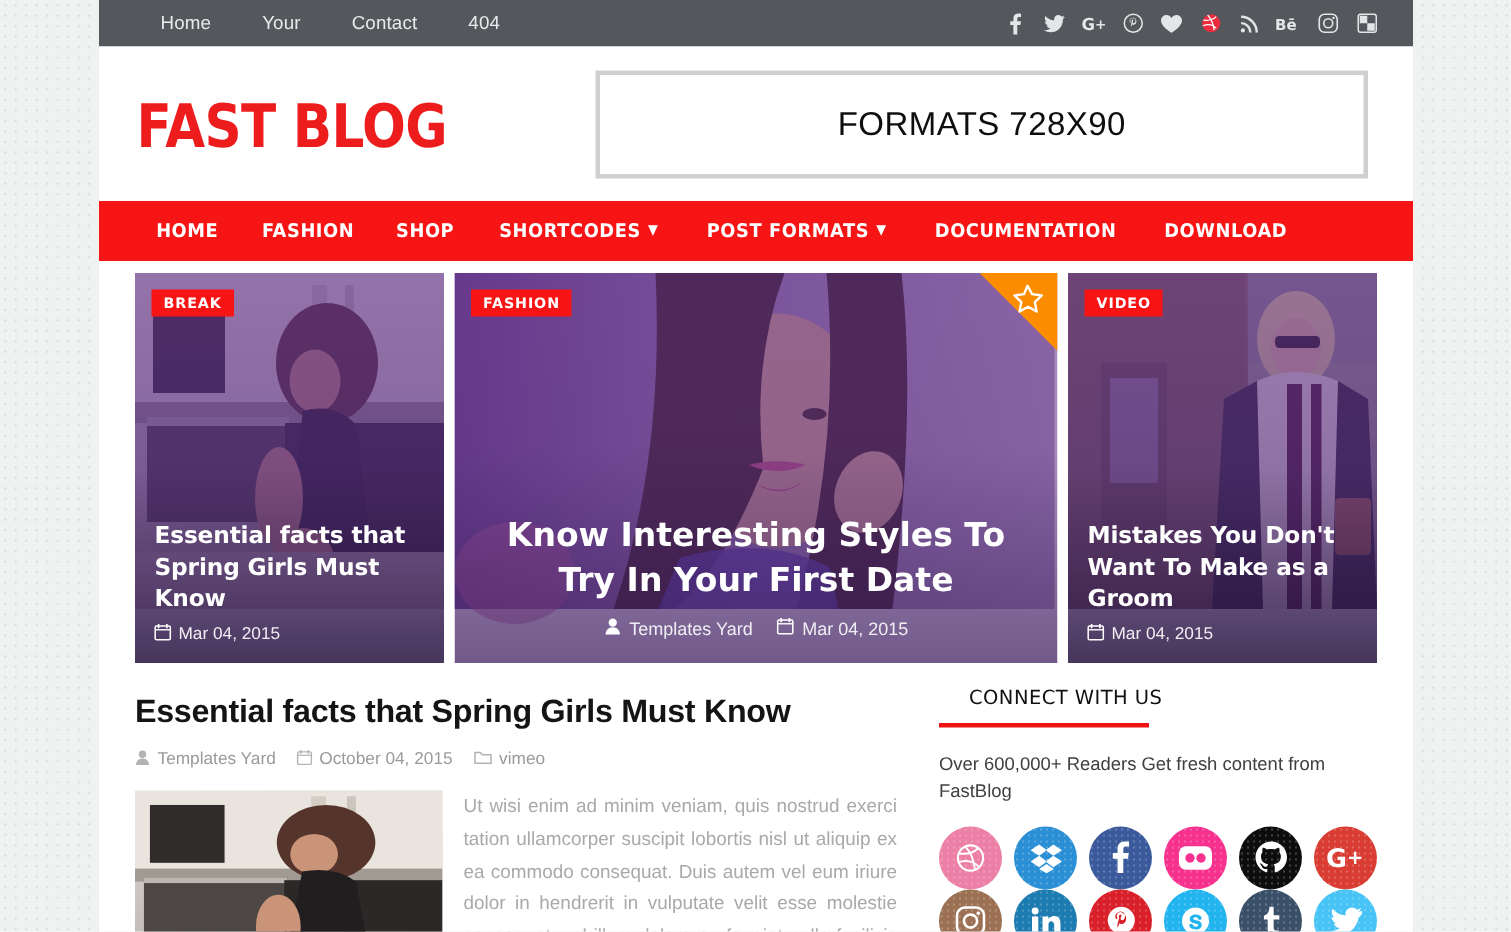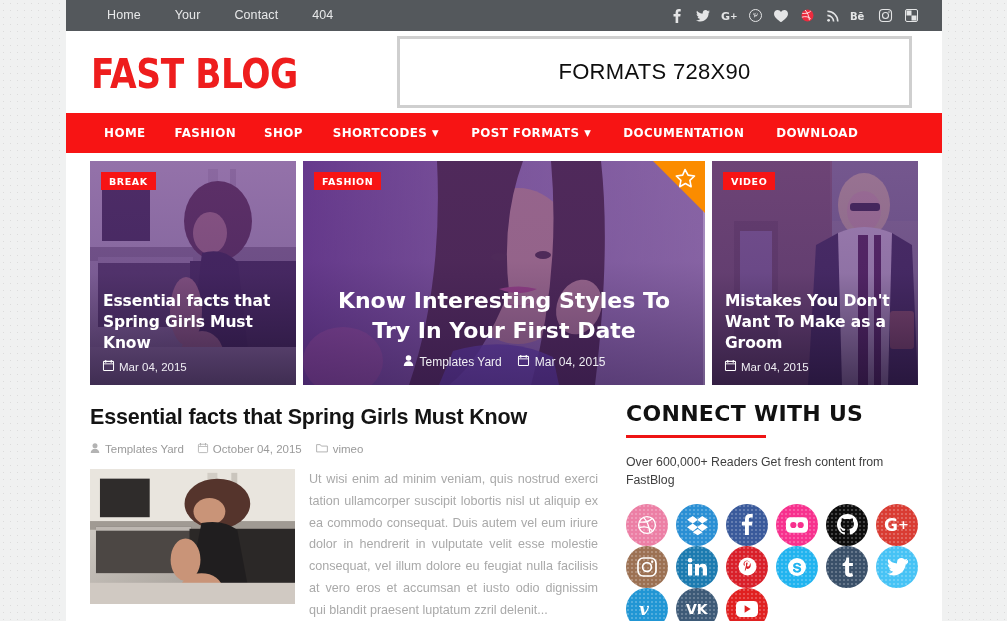--- a/index.html
+++ b/index.html
@@ -46,21 +46,21 @@
     width: 26px; height: 26px;
     display: flex; align-items: center; justify-content: center;
     color: #e4e5e6;
     font-size: 12.5px;
     line-height: 1;
   }
   .topsocial .si svg { display: block; }
 
   
   .header {
-    height: 82px;
+    height: 103px;
     display: flex;
     align-items: center;
     padding: 0 30px 0 25px;
     background: #fff;
   }
   .logo-wrap { width: 300px; padding-top: 4px; }
   .logo {
     color: #ee1d1d;
     font-family: "DejaVu Sans", sans-serif;
     font-weight: bold;
@@ -121,21 +121,21 @@
 
   
   .slider {
     display: flex;
     gap: 7px;
     padding: 8px 24px 0 24px;
   }
   .card {
     position: relative;
     overflow: hidden;
-    height: 224px;
+    height: 260px;
   }
   .card.side { width: 206px; }
   .card.main { flex: 1; }
 
   .card .photo { position: absolute; inset: 0; }
   .card .tint { position: absolute; inset: 0; }
 
   .badge {
     position: absolute;
     left: 11px; top: 11px;
@@ -249,26 +249,27 @@
   .post-text {
     flex: 1;
     font-size: 12.6px;
     line-height: 1.73;
     color: #a9a9a9;
     text-align: justify;
   }
 
   
   .widget-title {
-    font-size: 22px;
-    font-weight: bold;
+    font-size: 13px;
+    font-weight: normal;
     color: #111;
     letter-spacing: .3px;
     font-family: "DejaVu Sans", sans-serif;
     padding-top: 2px;
+    margin-left: 20px;
   }
   .widget-underline {
     width: 140px;
     height: 3px;
     background: #ee1414;
     margin-top: 9px;
   }
   .widget-desc {
     margin-top: 16px;
     font-size: 12.3px;

